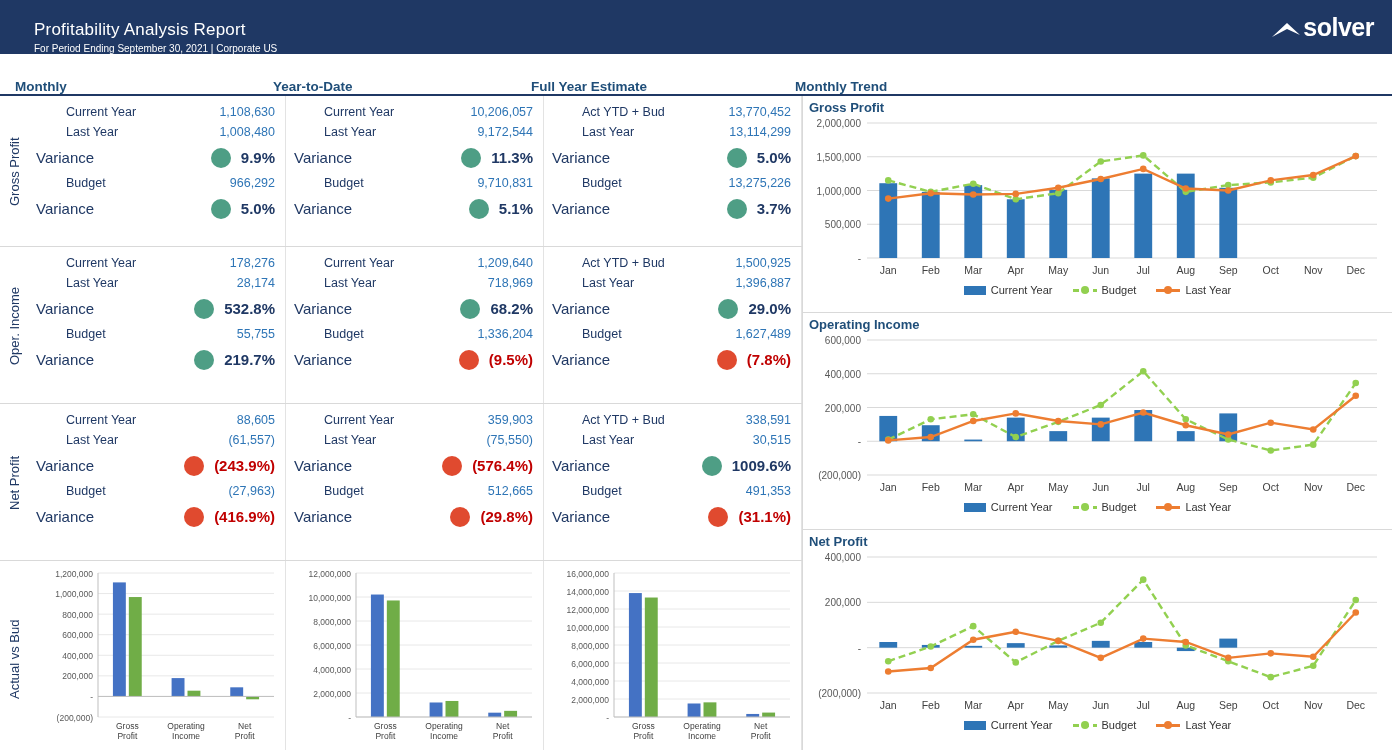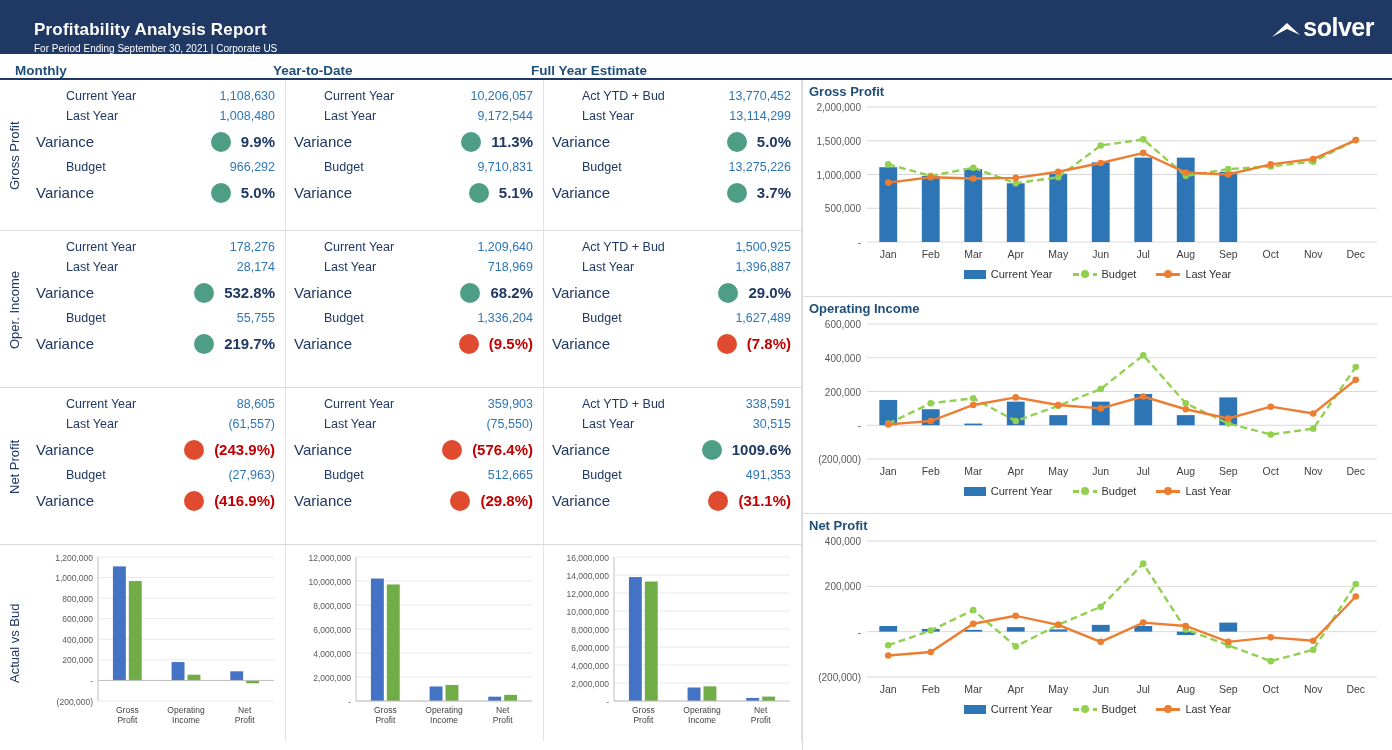--- a/index.html
+++ b/index.html
@@ -10,29 +10,29 @@
     background:#ffffff;
     color:#1f3864;
     overflow:hidden;
   }
   
   .header {
     height:54px; background:#1f3864; color:#ffffff;
     display:flex; align-items:center; justify-content:space-between;
     padding:0 18px 0 34px;
   }
-  .header .title { font-size:17px; font-weight:bold; letter-spacing:.2px;margin-top:20px; }
+  .header .title { font-size:17px; font-weight:normal; letter-spacing:.2px;margin-top:20px; }
   .header .subtitle { font-size:10px; margin-top:3px; font-weight:normal; }
   .logo { display:flex; align-items:flex-end; gap:2px; }
   .logo-text { font-size:25px; font-weight:bold; letter-spacing:-.5px; color:#ffffff; }
   .logo-swoosh { width:30px; height:18px; margin-bottom:3px; }
   
   .colhead-row {
     display:flex; padding-left:15px; border-bottom:2px solid #1f3864;
-    height:26px; align-items:flex-end;
+    height:42px; align-items:flex-end;justify-content:flex-end;
   }
   .colhead { font-size:13.5px; font-weight:bold; color:#1f4e79; }
   .c1 { width:258px; } .c2 { width:258px; } .c3 { width:258px; } .c4 { flex:1; }
   
   .body { display:flex; height:694px; }
   .left { width:802px; position:relative; }
   .right { width:590px; border-left:1px solid #d9d9d9; }
   
   .vlabel {
     position:absolute; left:0; width:28px;
@@ -88,20 +88,21 @@
       <path d="M1 16 L16 2 L29 14 L16 8 Z" fill="#ffffff"></path>
     </svg>
     <span class="logo-text">solver</span>
   </div>
 </div>
 
 <div class="colhead-row">
   <div class="colhead c1">Monthly</div>
   <div class="colhead c2">Year-to-Date</div>
   <div class="colhead c3">Full Year Estimate</div>
+  <div class="colhead c4" style="padding-left:6px;">Monthly Trend</div>
 </div>
 
 <div class="body">
 
   <div class="left">
 
     <div class="metric-band" style="height:151px;">
       <div class="vcell" style="position:relative;">
         <div class="vlabel" style="height:151px;">Gross Profit</div>
       </div>

